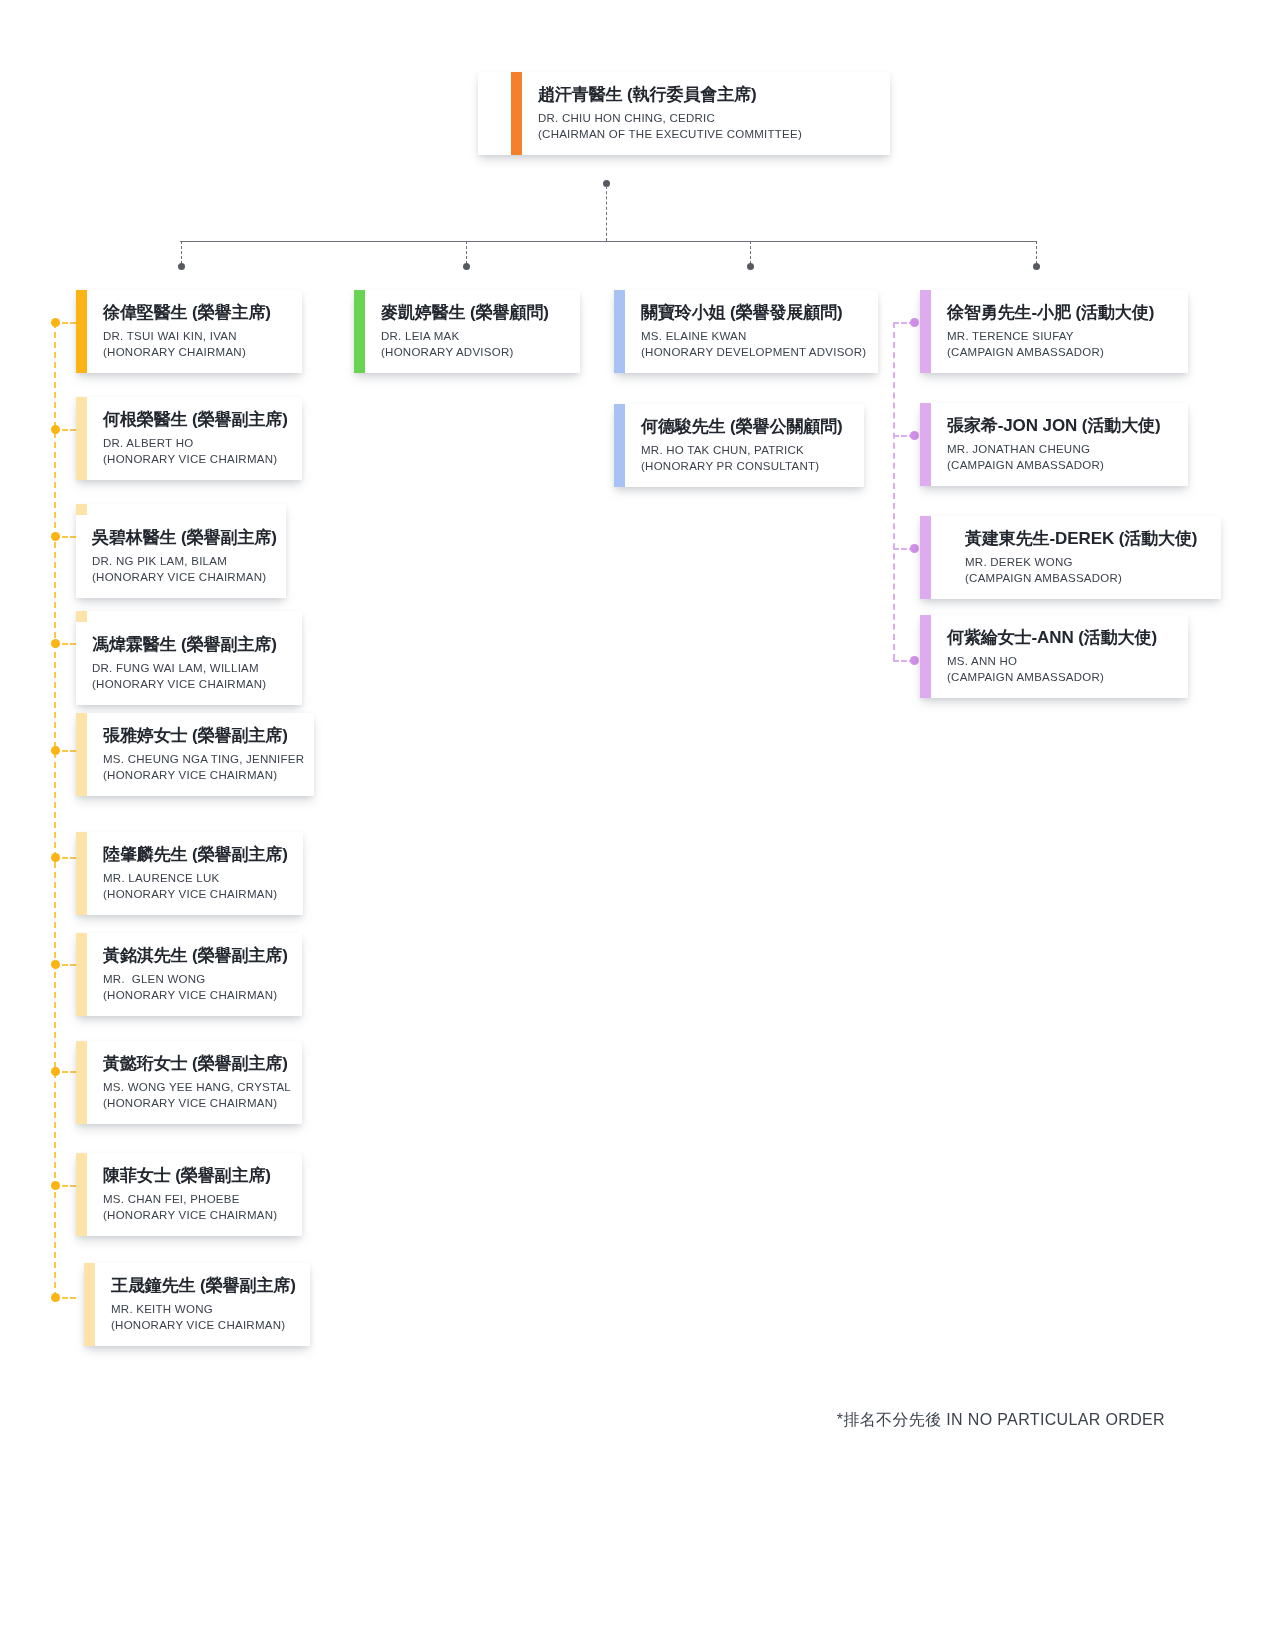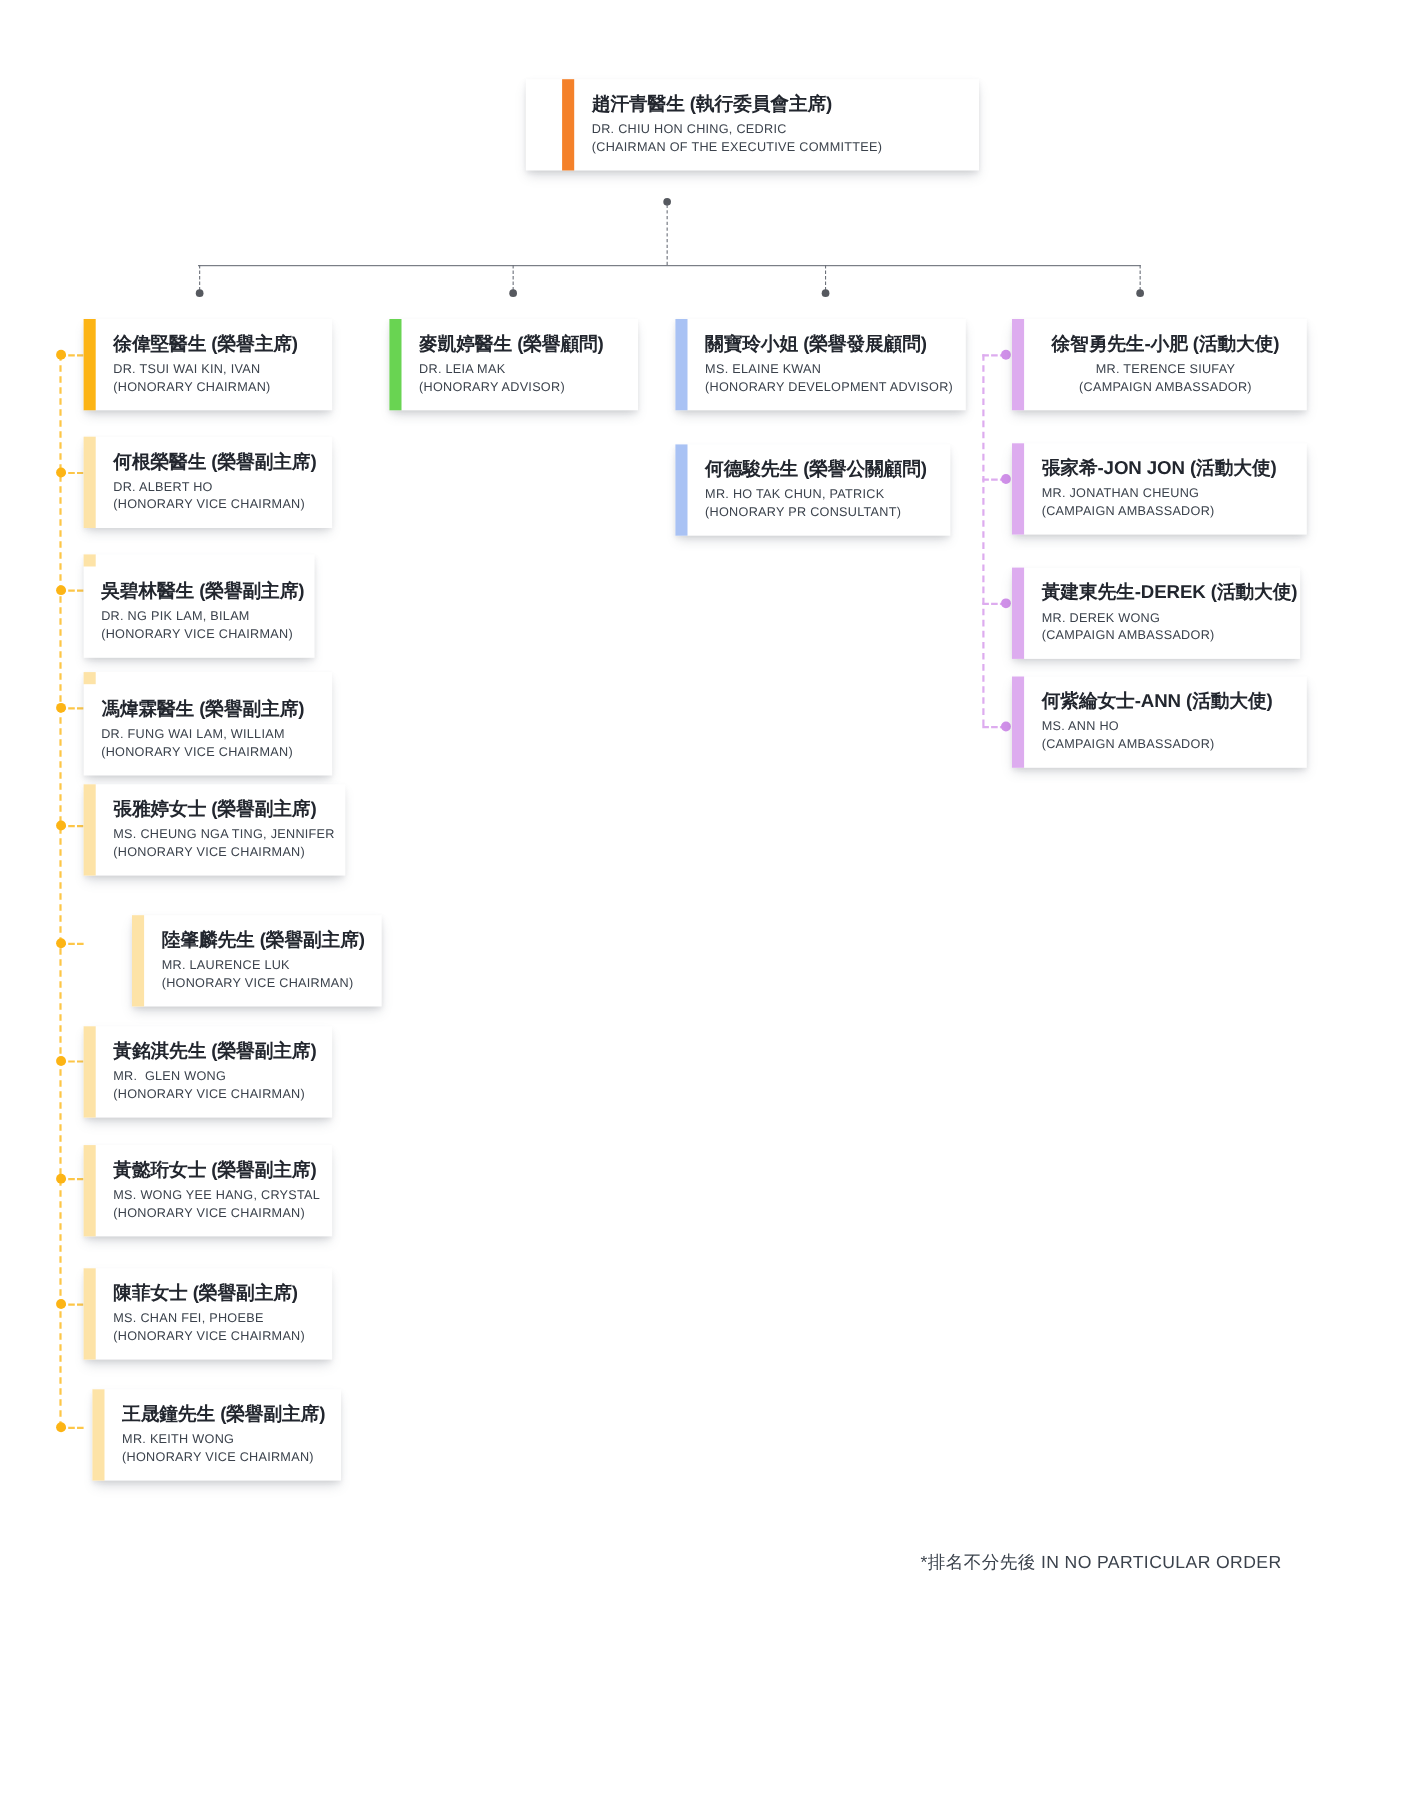--- a/index.html
+++ b/index.html
@@ -201,21 +201,21 @@
 
   <div class="card" style="left:76px; top:713px; width:238px;justify-content:center;">
     <div class="bar bar-amber-soft"></div>
     <div class="body">
       <div class="name-zh">張雅婷女士 (榮譽副主席)</div>
       <div class="name-en">MS. CHEUNG NGA TING, JENNIFER</div>
       <div class="role-en">(HONORARY VICE CHAIRMAN)</div>
     </div>
   </div>
 
-  <div class="card" style="left:76px; top:832px; width:227px;margin-left:44px;">
+  <div class="card" style="left:76px; top:832px; width:227px;">
     <div class="bar bar-amber-soft"></div>
     <div class="body">
       <div class="name-zh">陸肇麟先生 (榮譽副主席)</div>
       <div class="name-en">MR. LAURENCE LUK</div>
       <div class="role-en">(HONORARY VICE CHAIRMAN)</div>
     </div>
   </div>
 
   <div class="card" style="left:76px; top:933px; width:226px;">
     <div class="bar bar-amber-soft"></div>
@@ -284,39 +284,39 @@
 
   <div class="ln h-dash-purple" style="left:893px; top:322px; width:22px;"></div>
   <div class="ln dot-purple" style="left:910px; top:318px;"></div>
   <div class="ln h-dash-purple" style="left:893px; top:435px; width:22px;"></div>
   <div class="ln dot-purple" style="left:910px; top:431px;"></div>
   <div class="ln h-dash-purple" style="left:893px; top:548px; width:22px;"></div>
   <div class="ln dot-purple" style="left:910px; top:544px;"></div>
   <div class="ln h-dash-purple" style="left:893px; top:660px; width:22px;"></div>
   <div class="ln dot-purple" style="left:910px; top:656px;"></div>
 
-  <div class="card" style="left:920px; top:290px; width:268px;text-align:center;">
+  <div class="card" style="left:920px; top:290px; width:268px;">
     <div class="bar bar-purple"></div>
     <div class="body">
       <div class="name-zh">徐智勇先生-小肥 (活動大使)</div>
       <div class="name-en">MR. TERENCE SIUFAY</div>
       <div class="role-en">(CAMPAIGN AMBASSADOR)</div>
     </div>
   </div>
 
   <div class="card" style="left:920px; top:403px; width:268px;">
     <div class="bar bar-purple"></div>
     <div class="body">
       <div class="name-zh">張家希-JON JON (活動大使)</div>
       <div class="name-en">MR. JONATHAN CHEUNG</div>
       <div class="role-en">(CAMPAIGN AMBASSADOR)</div>
     </div>
   </div>
 
-  <div class="card" style="left:920px; top:516px; width:262px;">
+  <div class="card" style="left:920px; top:516px; width:301px;gap:18px;">
     <div class="bar bar-purple"></div>
     <div class="body">
       <div class="name-zh">黃建東先生-DEREK (活動大使)</div>
       <div class="name-en">MR. DEREK WONG</div>
       <div class="role-en">(CAMPAIGN AMBASSADOR)</div>
     </div>
   </div>
 
   <div class="card" style="left:920px; top:615px; width:268px;">
     <div class="bar bar-purple"></div>

